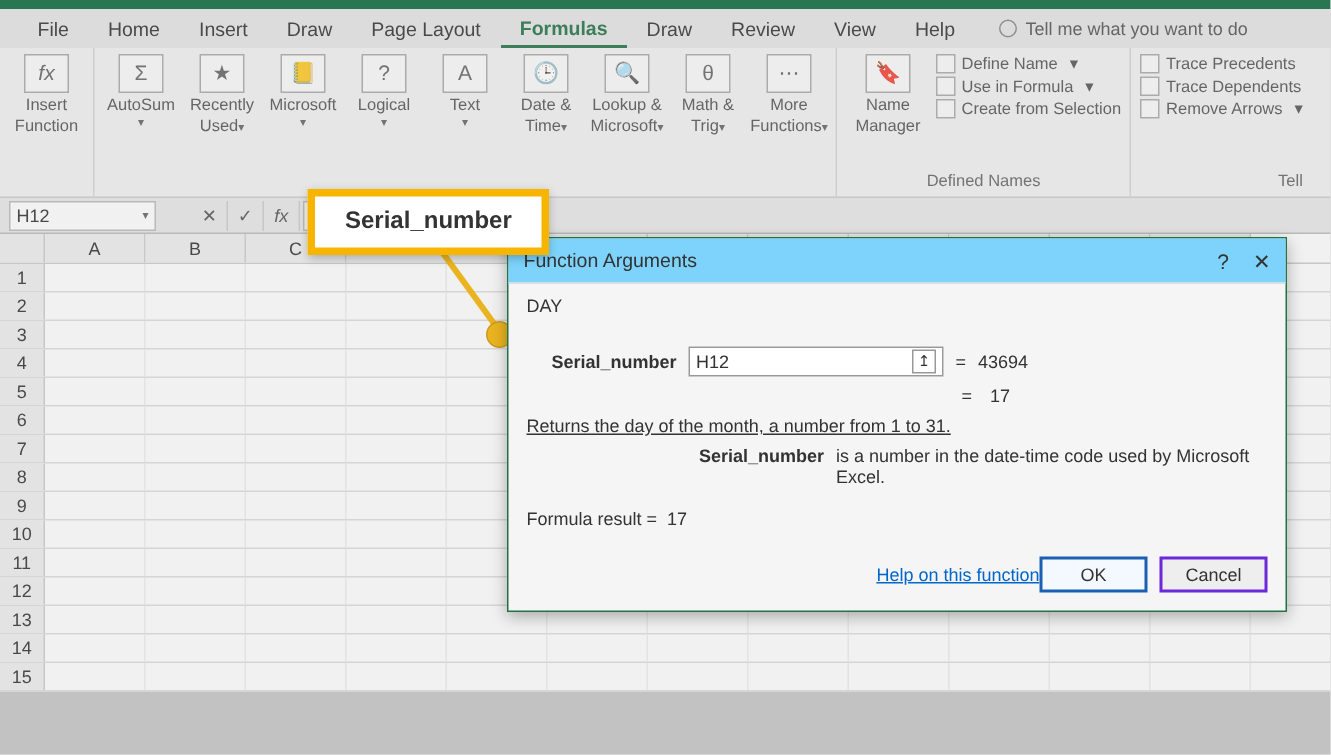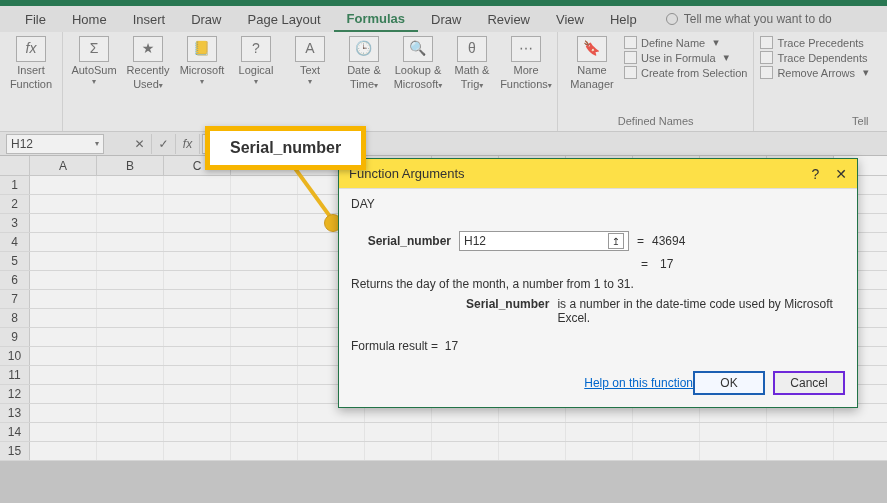--- a/index.html
+++ b/index.html
@@ -41,30 +41,30 @@
   .cell { width: 67px; border-right: 1px solid #eee; font-size: 12px; line-height: 19px; padding: 0 2px; position: relative; }
 
   .selcell { position: absolute; border: 2px dashed #217346; background: #fff; z-index: 5; padding: 1px 3px; font-size: 12px; display: flex; align-items: center; white-space: nowrap;}
 
   .callout { position: absolute; z-index: 30; }
   .callout-box { background: #fff; border: 5px solid #f7b500; padding: 8px 20px; font-size: 16px; font-weight: bold; color: #333; box-shadow: 0 2px 6px rgba(0,0,0,.25); }
   .callout-line { position: absolute; width: 4px; background: #f7b500; transform-origin: top left; }
   .callout-dot { position: absolute; width: 18px; height: 18px; background: #f7b500; border-radius: 50%; border: 1px solid #d29400; }
 
   .dialog { position: absolute; background: #f5f5f5; border: 1px solid #217346; box-shadow: 0 3px 10px rgba(0,0,0,.3); z-index: 20; }
-  .dialog .dtitle { height: 30px; display: flex; align-items: center; justify-content: space-between; padding: 0 10px; background: #fde047; border-bottom: 1px solid #ddd; font-size: 13px; }
+  .dialog .dtitle { height: 30px; display: flex; align-items: center; justify-content: space-between; padding: 0 10px; background: #7dd3fc; border-bottom: 1px solid #ddd; font-size: 13px; }
   .dialog .dtitle .dicons { display: flex; gap: 16px; font-size: 14px; color: #333; }
   .dialog .dbody { padding: 8px 12px; font-size: 12px; }
   .dialog .funcname { font-size: 12px; margin-bottom: 20px; }
   .dialog .argrow { display: flex; align-items: center; gap: 8px; margin-bottom: 6px; }
   .dialog .arglabel { width: 100px; text-align: right; font-weight: bold; }
   .dialog .arginput { width: 170px; height: 20px; border: 1px solid #999; background: #fff; display: flex; align-items: center; justify-content: space-between; padding: 0 4px; }
   .dialog .arginput .collapser { width: 16px; height: 16px; border: 1px solid #999; display: flex; align-items: center; justify-content: center; font-size: 10px; }
   .dialog .eq { color: #333; }
-  .dialog .desc { margin: 6px 0; }
+  .dialog .desc { margin: 6px 0; text-decoration: underline; }
   .dialog .argdesc { display: flex; gap: 8px; margin-left: 115px; }
   .dialog .argdesc b { font-weight: bold; }
   .dialog .resrow { margin-top: 14px; }
   .dialog .dfooter { display: flex; align-items: center; justify-content: flex-end; padding: 10px 12px 12px; }
   .dialog .helplink { color: #0066cc; text-decoration: underline; font-size: 12px; }
   .dialog .dbtns { display: flex; gap: 8px; }
   .dialog .dbtn { width: 72px; height: 24px; border: 2px solid #6d28d9; background: #eee; font-size: 12px; display: flex; align-items: center; justify-content: center; }
   .dialog .dbtn.primary { border: 2px solid #1b5fb3; background: #f4f8ff; }
 
   .dimmer { position: absolute; inset: 0; background: rgba(180,180,180,.18); pointer-events: none; z-index: 2; }

